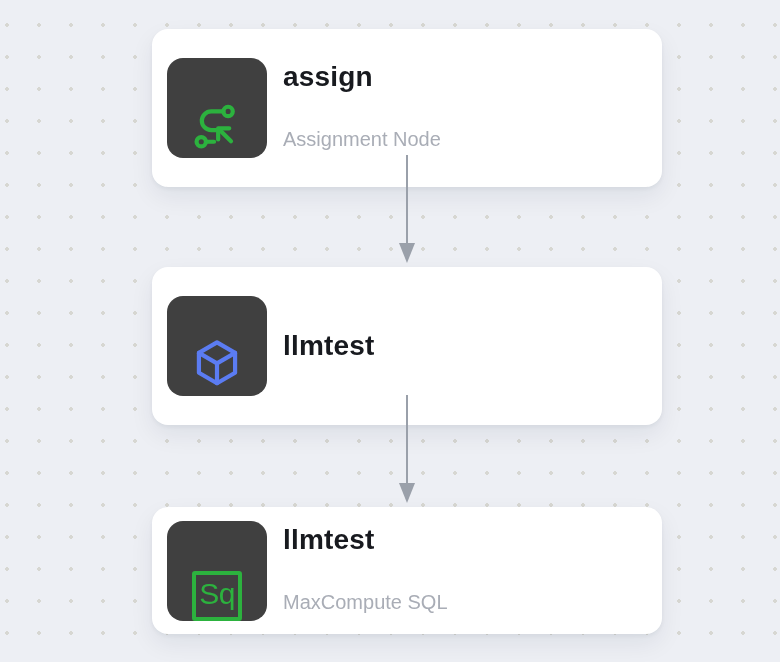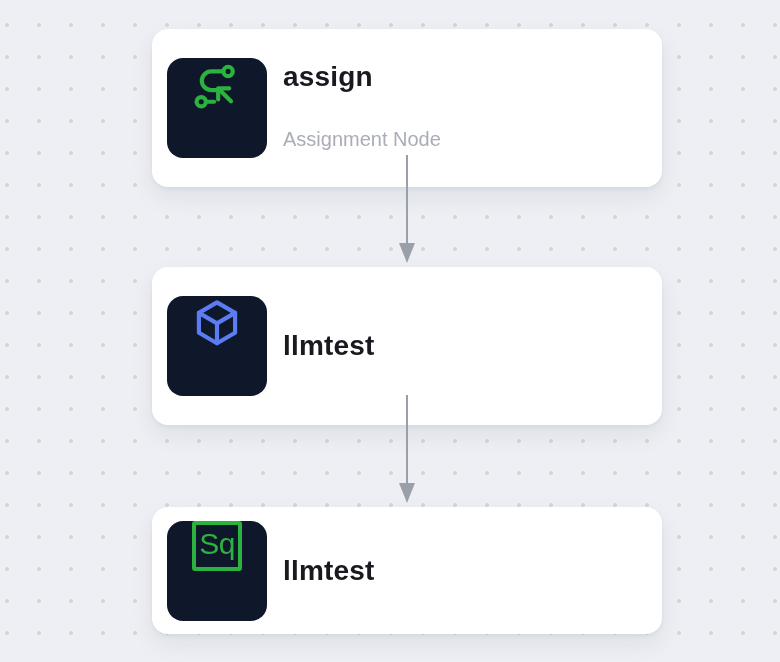--- a/index.html
+++ b/index.html
@@ -33,24 +33,24 @@
     cursor: pointer;
   }
   .node-card.n1 { top: 29px; }
   .node-card.n2 { top: 267px; }
   .node-card.n3 { top: 507px; height: 127px; }
 
   .icon-tile {
     width: 100px;
     height: 100px;
     flex: 0 0 100px;
-    background: #0f172a;
+    background: #404040;
     border-radius: 16px;
     display: flex;
-    align-items: flex-start;
+    align-items: flex-end;
     justify-content: center;
   }
 
   .node-text {
     margin-left: 16px;
     display: flex;
     flex-direction: column;
     gap: 30px;
   }
 
@@ -140,16 +140,17 @@
     <line x1="10" y1="0" x2="10" y2="90" stroke="#9AA0AA" stroke-width="2"></line>
     <path d="M10 108 L2 88 L18 88 Z" fill="#9AA0AA"></path>
   </svg>
 
   <div class="node-card n3">
     <div class="icon-tile">
       <span class="sq-badge">Sq</span>
     </div>
     <div class="node-text">
       <div class="node-title">llmtest</div>
+      <div class="node-subtitle">MaxCompute SQL</div>
     </div>
   </div>
 
 </div>
 
 </body></html>

